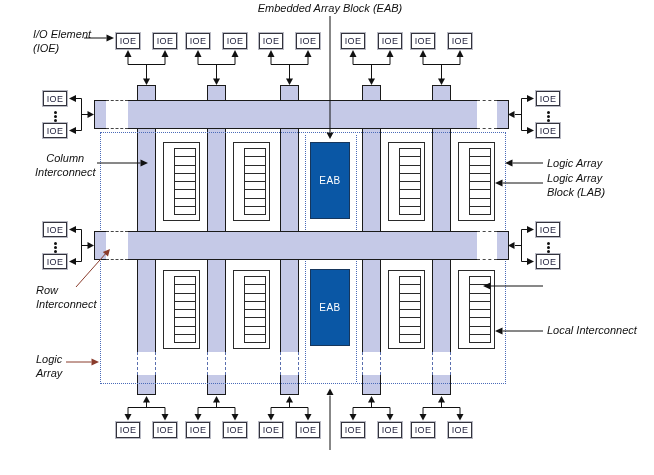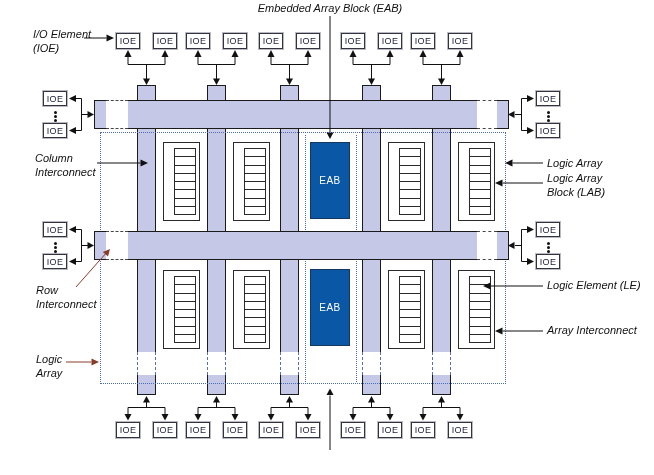--- a/index.html
+++ b/index.html
@@ -61,37 +61,36 @@
 </head>
 <body>
 
 <div class="stage" id="stage" style="--bg: #ffffff; --fill: #c5c9e7; --bord: #1a1a1a; --eab: #0a57a5; --eabb: #16365c; --dot: #4a6ab8; --text: #111111;">
 
   <div class="lbl" style="left:33px;top:28px;">I/O Element
 (IOE)</div>
 
   <div class="lbl center" style="left:246px;top:2px;width:168px;">Embedded Array Block (EAB)</div>
 
-  <div class="lbl" style="left:35px;top:152px;">Column
+  <div class="lbl" style="left:35px;top:152px;text-align:center;">Column
 Interconnect</div>
 
   <div class="lbl" style="left:36px;top:284px;">Row
 Interconnect</div>
 
   <div class="lbl" style="left:36px;top:353px;">Logic
 Array</div>
 
   <div class="lbl" style="left:547px;top:157px;">Logic Array</div>
 
   <div class="lbl" style="left:547px;top:172px;">Logic Array
 Block (LAB)</div>
 
-  <div class="lbl" style="left:547px;top:279px;">Logic Element (LE)</div>
-
-  <div class="lbl" style="left:547px;top:324px;">Array Interconnect</div>
+
+  <div class="lbl" style="left:547px;top:324px;">Local Interconnect</div>
 
 
   <div class="dotted-rect" style="left:100px;top:132px;width:406px;height:252px;"></div>
 
   <div class="vdot" style="left:305px;top:135px;height:247px;"></div>
   <div class="vdot" style="left:356px;top:135px;height:247px;"></div>
 
   <div id="gen">
       <div class="col" style="left: 137px; top: 85px; width: 19px; height: 310px;">
         <div class="colgap" style="top: 266px; height: 23px;"></div>

